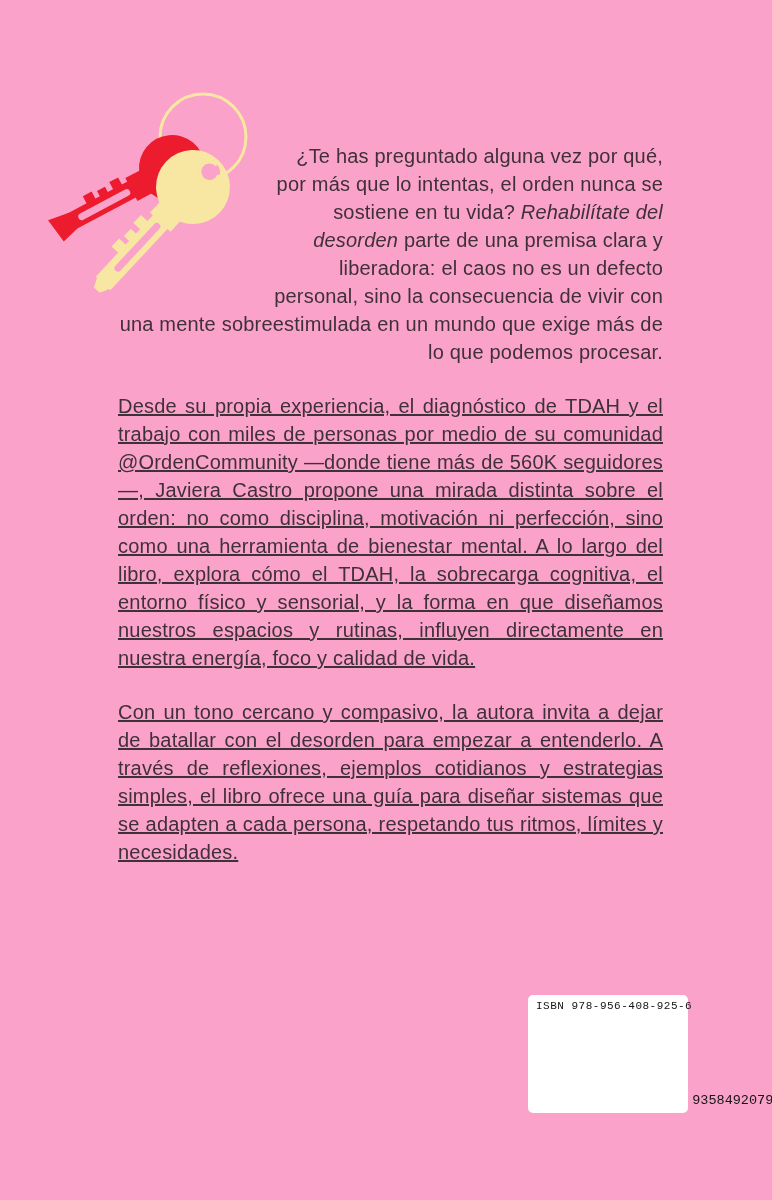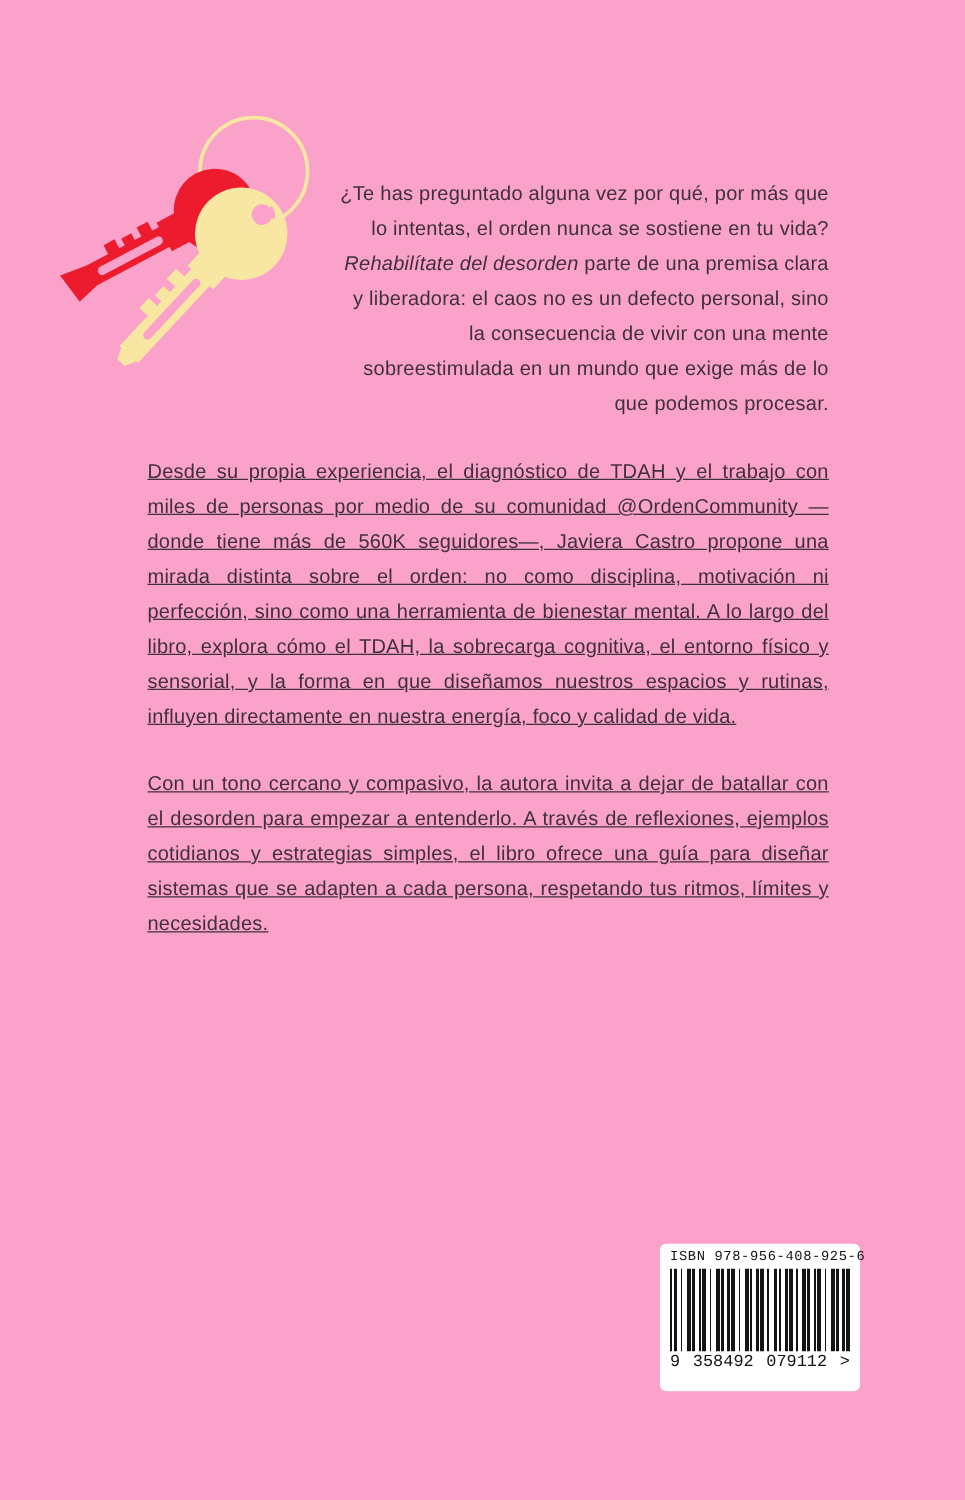--- a/index.html
+++ b/index.html
@@ -17,21 +17,21 @@
     overflow:hidden;
   }
   .cover{position:relative;width:772px;height:1200px;background:var(--bg);}
 
   
   .keys{position:absolute;left:42px;top:80px;width:230px;height:220px;}
 
   
   .text-col{
     position:absolute;left:118px;top:142px;width:545px;
-    font-size:16px;line-height:28px;letter-spacing:.2px;
+    font-size:20px;line-height:28px;letter-spacing:.2px;
   }
   .para{margin-bottom:26px;}
   .para-wrap{text-align:right;}
   .para-justify{text-align:justify;text-decoration:underline;}
   .keys-clear{float:left;width:150px;height:148px;}
   .italic{font-style:italic;}
 
   
   .quote{
     position:absolute;top:845px;left:50%;transform:translateX(-50%);
@@ -47,21 +47,21 @@
     display:flex;flex-direction:column;align-items:center;justify-content:center;
     color:var(--red);
   }
   .ebook-title{font-size:19px;font-weight:600;letter-spacing:-.3px;line-height:20px;}
   .ebook-sub{font-size:7.5px;font-weight:700;letter-spacing:.6px;margin-top:1px;}
 
   
   .barcode-box{
     position:absolute;left:528px;top:995px;width:160px;height:118px;
     background:#ffffff;border-radius:5px;
-    display:flex;flex-direction:column;align-items:stretch;
+    display:flex;align-items:stretch;
     font-family:"Liberation Mono","DejaVu Sans Mono",monospace;color:#141414;
     padding:5px 8px 4px 8px;
   }
   .isbn-label{font-size:11px;letter-spacing:.5px;text-align:center;white-space:nowrap;}
   .bars{
     height:66px;margin-top:3px;
     background-image:repeating-linear-gradient(90deg,
       #141414 0 2px,#ffffff 2px 3px,
       #141414 3px 6px,#ffffff 6px 9px,
       #141414 9px 10px,#ffffff 10px 14px,

